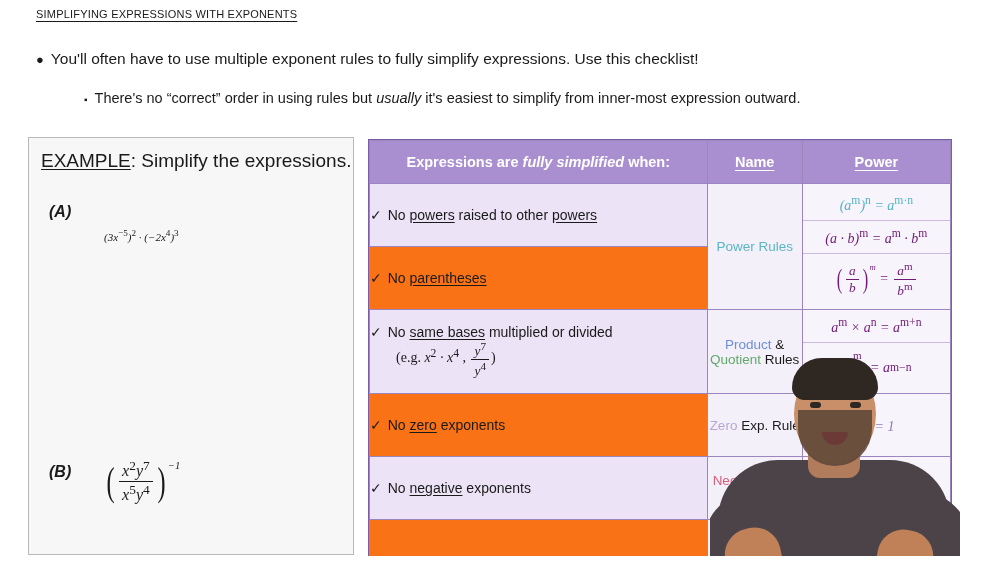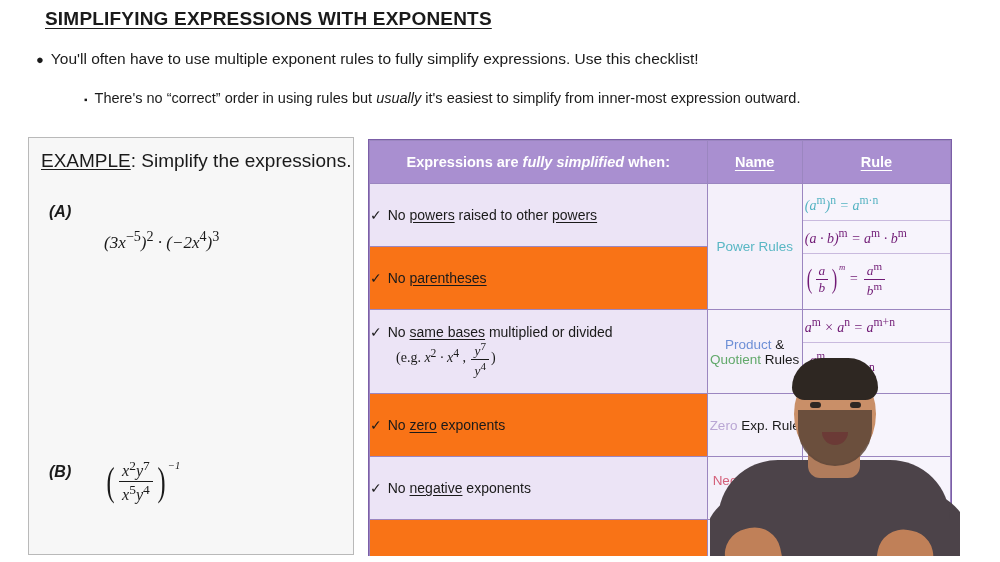--- a/index.html
+++ b/index.html
@@ -18,26 +18,25 @@
   .page {
     position: absolute;
     inset: 0;
   }
 
   
   .title {
     position: absolute;
     left: 36px;
     top: 8px;
-    font-size: 19px;
-    font-weight: bold;
+    font-size: 11px;
+    font-weight: normal;
     letter-spacing: .2px;
     text-decoration: underline;
     text-underline-offset: 3px;
-    margin-left: 9px;
   }
   .bullet1 {
     position: absolute;
     left: 36px;
     top: 50px;
     font-size: 15.5px;
     display: flex;
     align-items: flex-start;
     gap: 7px;
   }
@@ -86,21 +85,21 @@
     left: 20px;
     top: 65px;
     font-size: 16px;
     font-weight: bold;
     font-style: italic;
   }
   .expr-a {
     position: absolute;
     left: 75px;
     top: 90px;
-    font-size: 17px;
+    font-size: 11px;
     font-style: italic;
     font-family: "Liberation Serif", serif;
   }
   .label-b {
     position: absolute;
     left: 20px;
     top: 325px;
     font-size: 16px;
     font-weight: bold;
     font-style: italic;
@@ -198,20 +197,21 @@
   .u2 { text-decoration: underline; text-underline-offset: 2px; }
 
   .name-cell {
     background: #f4f0fa;
     text-align: center;
     font-size: 13.5px;
     padding: 4px 2px;
   }
   .rule-cell {
     background: #f7f4fc;
+    text-align: center;
     padding: 4px 2px;
     font-size: 14px;
   }
   .rule-sub {
     border-bottom: 1px solid #c9bade;
     padding: 6px 2px;
   }
   .rule-sub:last-child { border-bottom: none; }
 
   .c-power { color: #59b7c4; }
@@ -402,21 +402,21 @@
       </colgroup>
       <tbody>
           <tr>
         <th class="hdr">
           <span>Expressions are </span><b><i>fully simplified</i></b><span> when:</span>
         </th>
         <th class="hdr">
           <span class="u">Name</span>
         </th>
         <th class="hdr">
-          <span class="u">Rule</span>
+          <span class="u">Power</span>
         </th>
       </tr>
 
       <tr>
         <td class="desc-cell">
           <span class="check">✓</span><span>No </span><span class="u2">powers</span><span> raised to other </span><span class="u2">powers</span>
         </td>
         <td class="name-cell" rowspan="2">
           <span class="c-power">Power Rules</span>
         </td>

